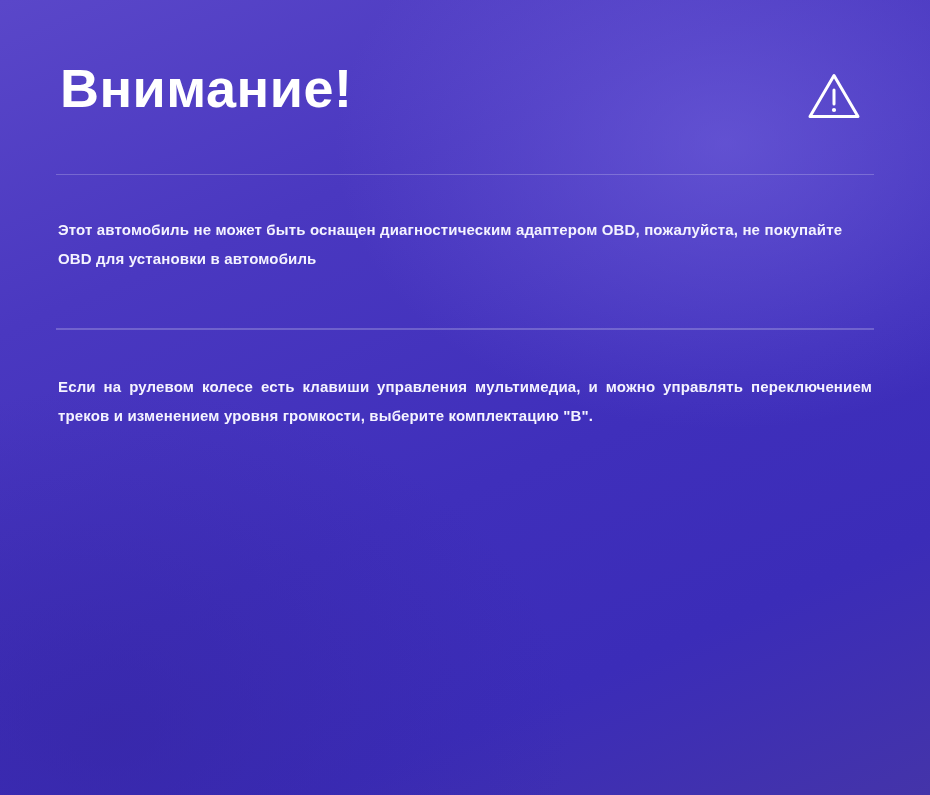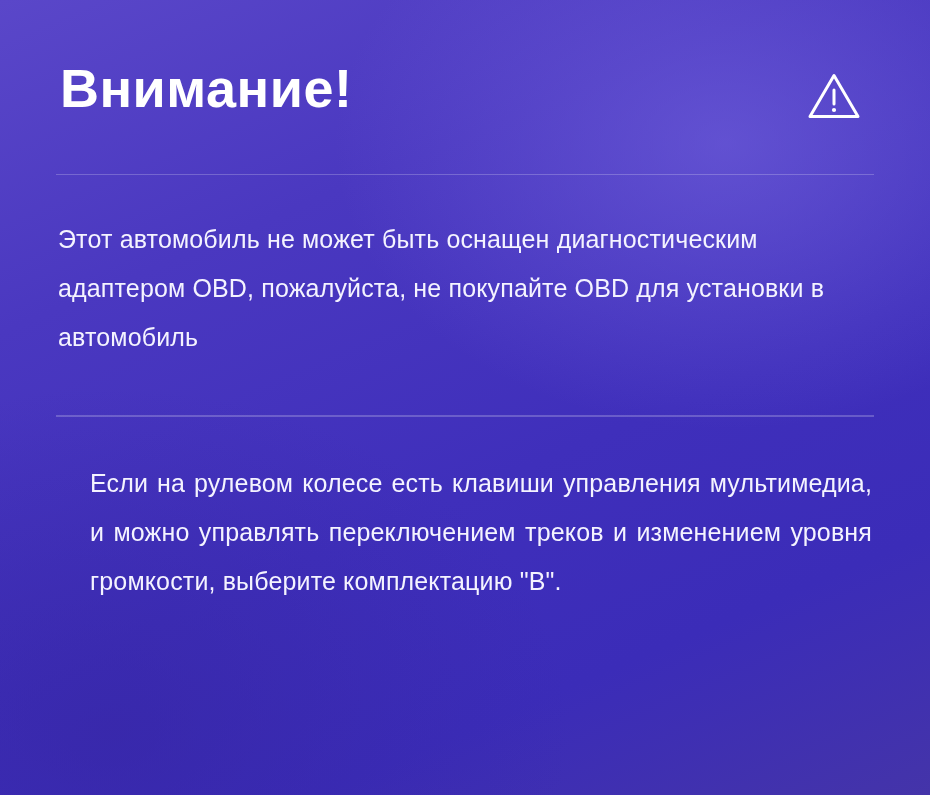--- a/index.html
+++ b/index.html
@@ -52,31 +52,31 @@
     background: rgba(255,255,255,0.22);
     margin: 0;
   }
   .divider.top { margin-top: 46px; }
 
   .block {
     padding: 0 2px;
   }
   .block p {
     margin: 0;
-    font-size: 25px;
+    font-size: 15px;
     line-height: 1.95;
-    font-weight: 400;
+    font-weight: 700;
     color: #f4f3ff;
     letter-spacing: 0.15px;
   }
   .block.first { padding-top: 40px; padding-bottom: 54px; }
   .block.second { padding-top: 42px; padding-bottom: 52px; }
   .block.third { padding-top: 42px; padding-bottom: 30px; }
 
-  .justify p { text-align: justify; margin-left: 32px; }
+  .justify p { text-align: justify; }
 </style>
 </head>
 <body>
 
 <div class="poster">
 
   <div class="header">
     <h1 class="title">Внимание!</h1>
     <span class="warn-icon">
       <svg width="56" height="56" viewBox="0 0 56 56" aria-hidden="true">

